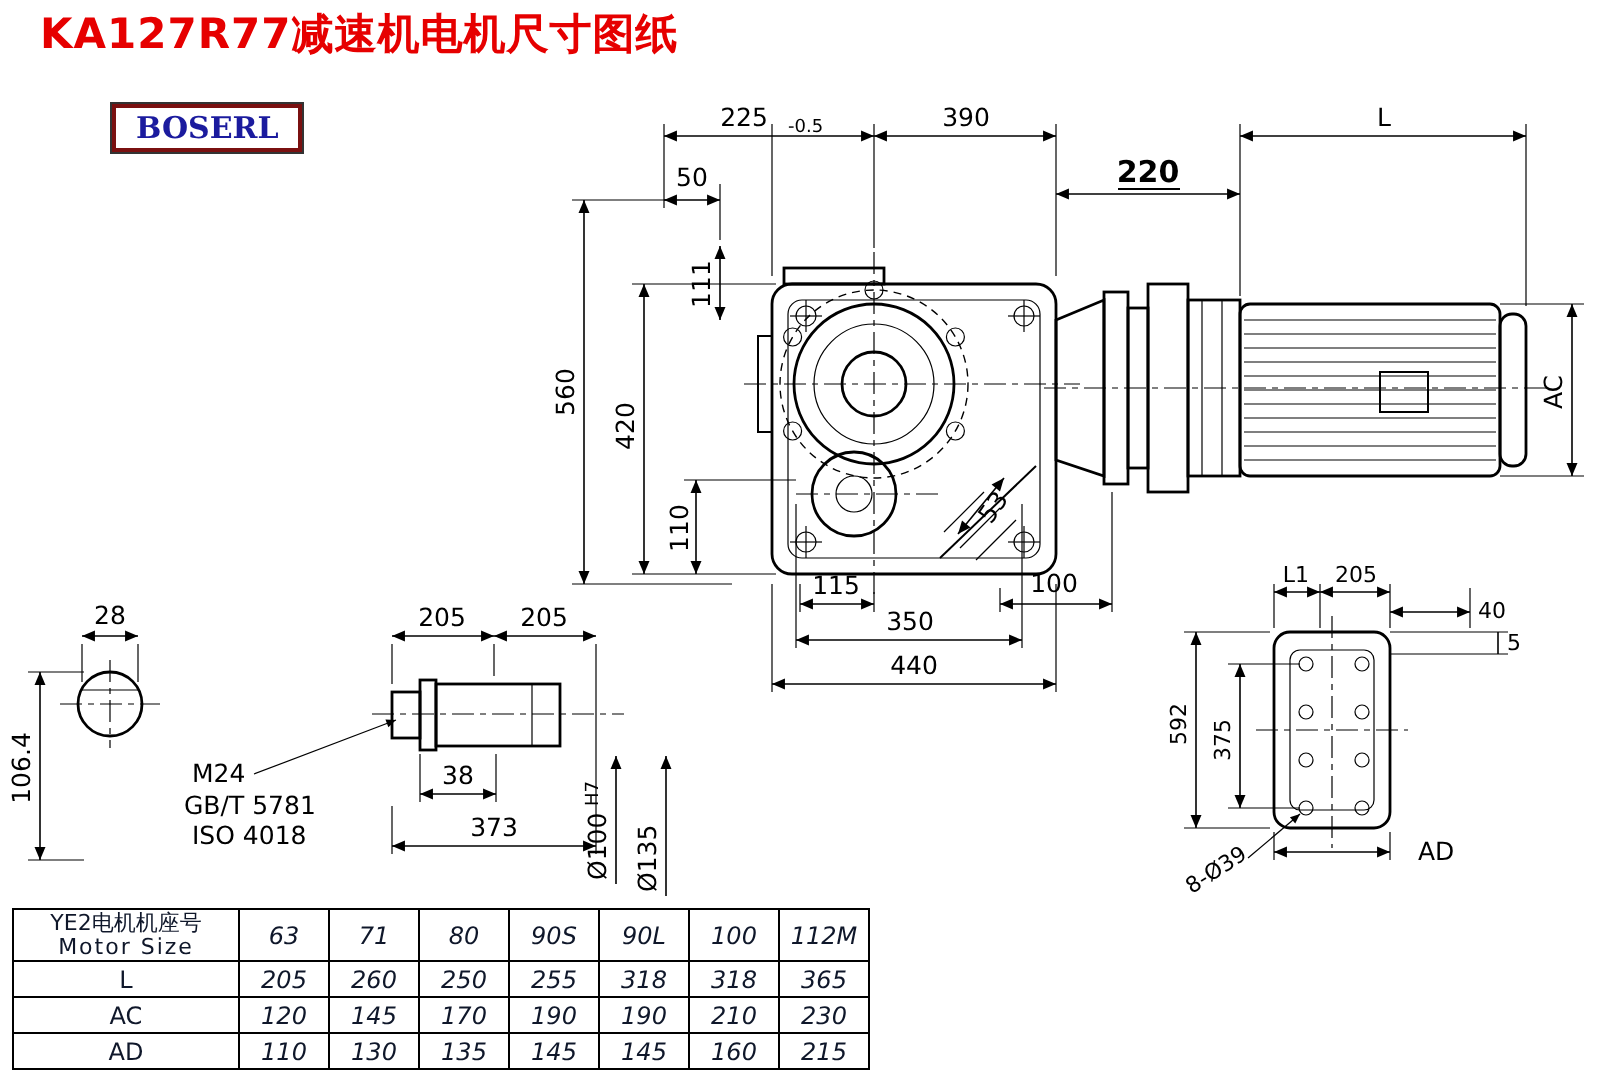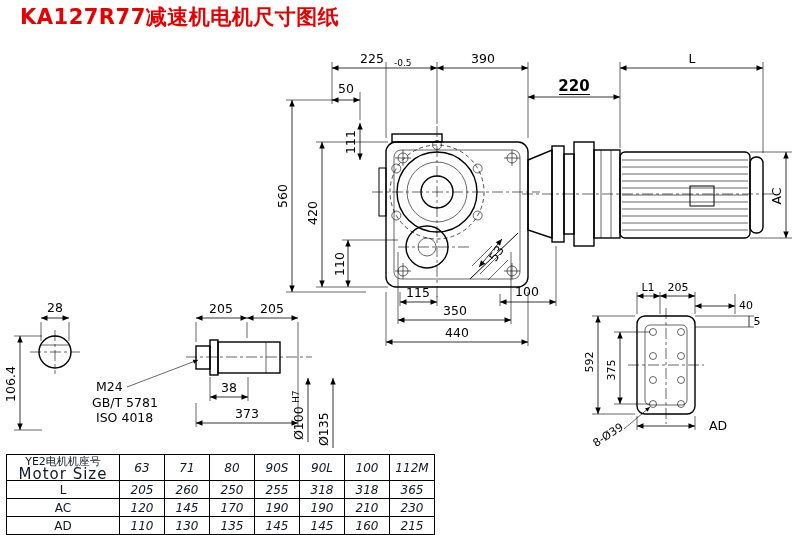--- a/index.html
+++ b/index.html
@@ -15,28 +15,29 @@
   .cl{stroke:#000;stroke-width:.6;fill:none;stroke-dasharray:11 3 3 3;}
   .dash{stroke:#000;stroke-width:.7;fill:none;stroke-dasharray:4 3;}
   .sm{font-size:11px;}
   .xs{font-size:9px;}
   .bold{font-weight:bold;font-size:15px;}
   table.size-table{position:absolute;left:6px;top:454px;border-collapse:collapse;background:#fff;}
   table.size-table td{border:1px solid #000;text-align:center;font-size:12px;color:#0f172a;padding:0;}
   table.size-table td.val{width:44px;height:17px;font-style:italic;}
   table.size-table td.rowhdr{width:112px;}
   .hdr1{font-size:11px;line-height:13px;}
-  .hdr2{font-size:15px;line-height:12px;letter-spacing:1px;}
+  .hdr2{font-size:11px;line-height:12px;letter-spacing:1px;}
 </style>
 </head>
 <body>
 
 <div id="stage">
 
   <div class="title">KA127R77减速机电机尺寸图纸</div>
+  <div class="logo">BOSERL</div>
 
   <svg width="800" height="535" viewBox="0 0 800 535">
     <defs>
       <marker id="arr" viewBox="0 0 10 10" refX="9.5" refY="5" markerWidth="9" markerHeight="9" orient="auto-start-reverse">
         <path d="M0.5,1.2 L9.5,5 L0.5,8.8 z" fill="#000"></path>
       </marker>
     </defs>
 
     <g>
       <rect x="386" y="142" width="142" height="145" rx="10" class="ln"></rect>

